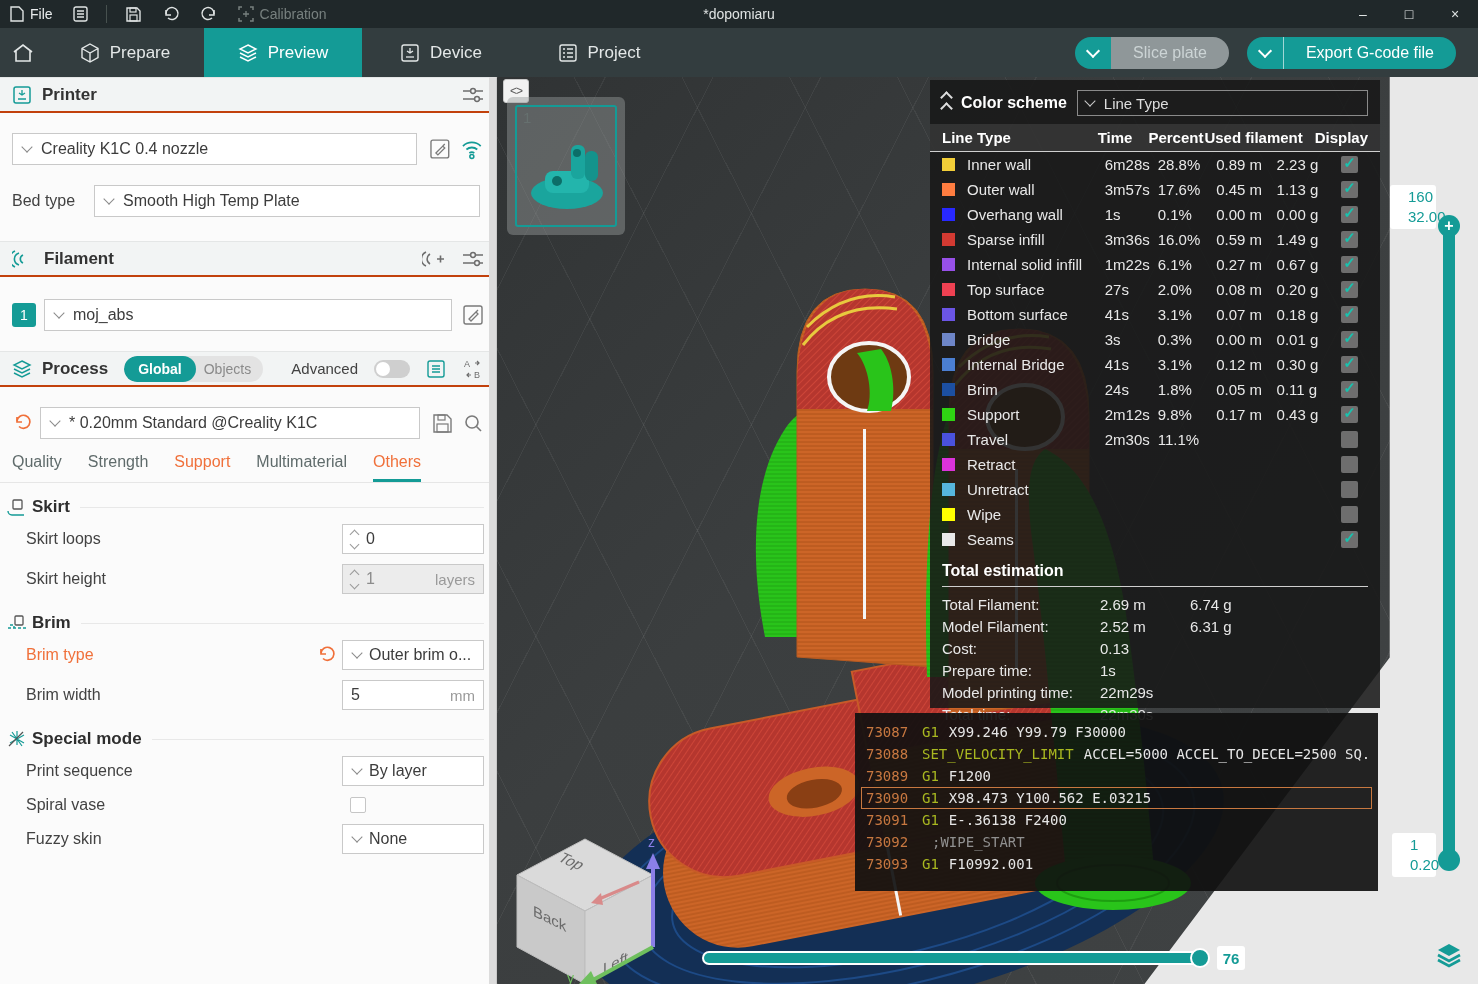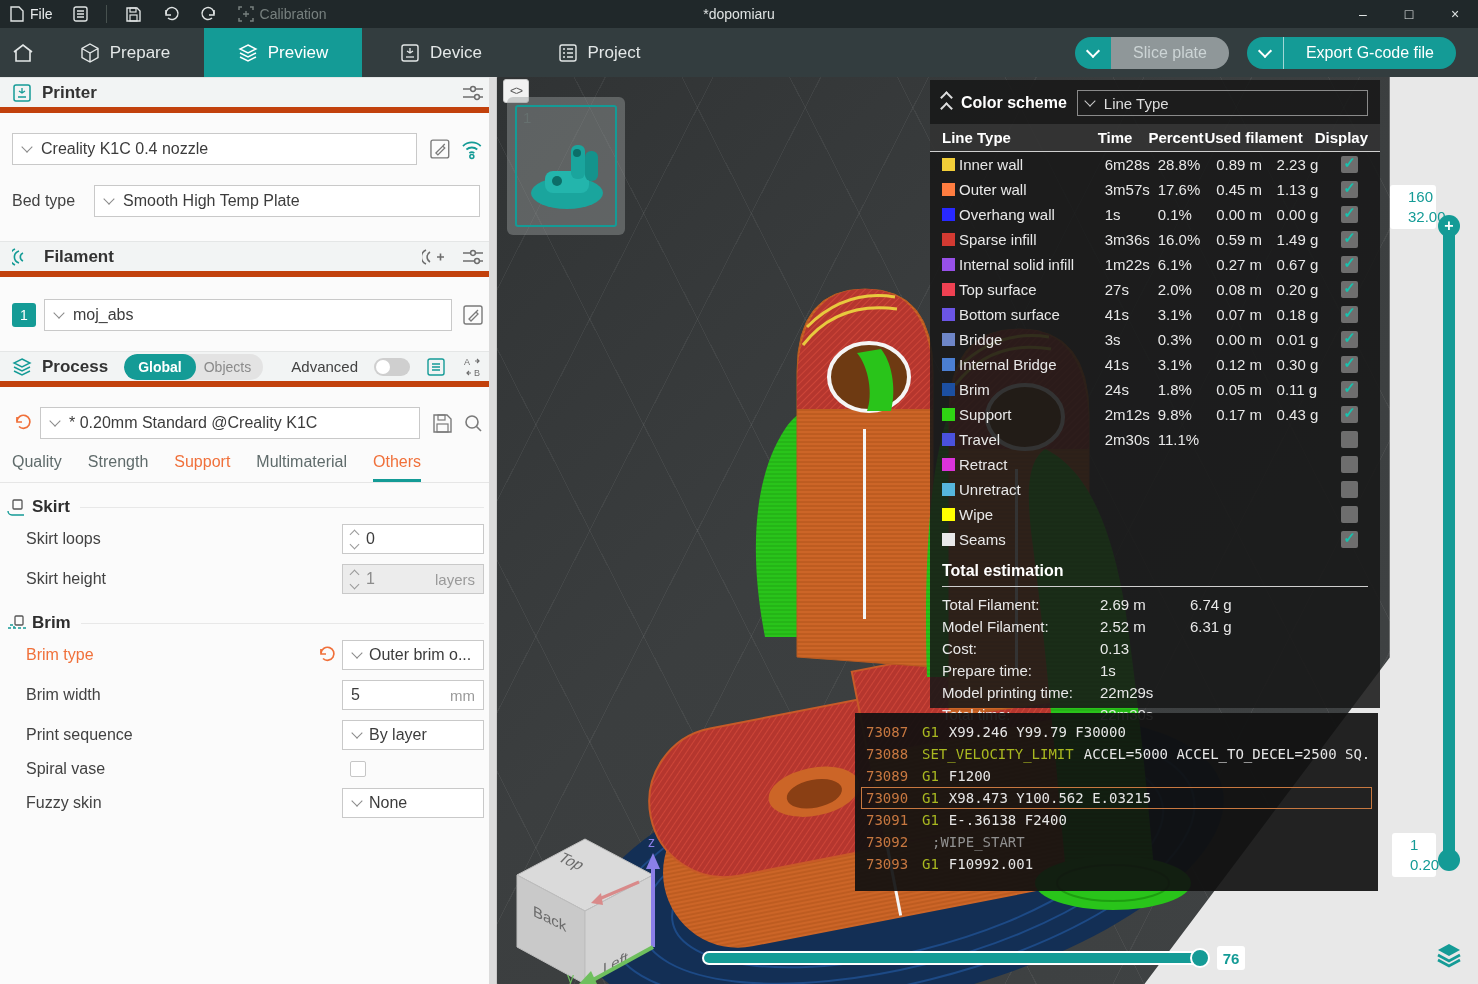--- a/index.html
+++ b/index.html
@@ -25,21 +25,21 @@
   .split-btn{display:flex;height:32px;border-radius:16px;overflow:hidden;cursor:pointer}
   .split-chev{width:36px;background:#149b96;display:flex;align-items:center;justify-content:center}
   .split-main{display:flex;align-items:center;padding:0 22px;font-size:16px}
   .split-btn.disabled .split-main{background:#8f9799;color:#ccd4d5}
   .split-btn.primary .split-main{background:#149b96;color:#fff;border-left:1px solid rgba(255,255,255,.6)}
   .chev-w{width:10px;height:10px;border-left:2px solid #fff;border-bottom:2px solid #fff;transform:rotate(-45deg);margin-top:-4px}
 
   
   .sidepanel{position:absolute;left:0;top:77px;width:497px;height:907px;background:#fbfbfb;border-right:1px solid #c9c9c9;overflow:hidden}
   .sb-scroll{position:absolute;right:0;top:0;width:7px;height:100%;background:#dcdcdc}
-  .sec-head{height:36px;background:#f2f4f4;border-top:1px solid #e4e6e6;border-bottom:6px solid #c2410c;display:flex;align-items:center;padding:0 12px;gap:10px}
+  .sec-head{height:36px;background:#f2f4f4;border-top:1px solid #e4e6e6;border-bottom:2px solid #c2410c;display:flex;align-items:center;padding:0 12px;gap:10px}
   .sec-title{font-size:17px;font-weight:bold;color:#333}
   .sec-right{margin-left:auto;display:flex;gap:16px;align-items:center}
   .row{display:flex;align-items:center;padding:0 12px;margin-top:20px}
   .sel{display:flex;align-items:center;gap:10px;padding:0 10px;border:1px solid #c9c9c9;background:#fff;height:32px;font-size:16px;color:#3c3c3c;cursor:pointer;white-space:nowrap;overflow:hidden}
   .chev{flex:0 0 auto;width:8px;height:8px;border-left:1.6px solid #8a8a8a;border-bottom:1.6px solid #8a8a8a;transform:rotate(-45deg);margin-top:-4px}
   .lbl{font-size:16px;color:#424242}
   .badge1{width:24px;height:24px;background:#149b96;color:#fff;font-size:14px;display:flex;align-items:center;justify-content:center;border-radius:3px}
   .pill{display:flex;height:26px;border-radius:13px;background:#e3e3e3;overflow:hidden;font-size:14px;cursor:pointer}
   .pill .on{background:#149b96;color:#fff;font-weight:bold;border-radius:13px;padding:0 14px;display:flex;align-items:center}
   .pill .off{color:#8a8a8a;padding:0 12px 0 8px;display:flex;align-items:center}
@@ -78,21 +78,21 @@
   
   .legend{position:absolute;left:433px;top:3px;width:450px;height:628px;background:rgba(24,24,24,.88);color:#e8e8e8;font-size:15px;padding:6px 0 16px 0}
   .lg-top{display:flex;align-items:center;gap:10px;padding:4px 12px 8px 12px}
   .lg-title{font-weight:bold;font-size:16px;color:#fff}
   .lg-select{display:flex;align-items:center;gap:10px;border:1px solid #8a8a8a;height:26px;flex:1;padding:0 8px;color:#ddd;cursor:pointer}
   .chevd-w{width:8px;height:8px;border-left:1.6px solid #ccc;border-bottom:1.6px solid #ccc;transform:rotate(-45deg);margin-top:-4px}
   .dblchev{display:flex;flex-direction:column;gap:2px;cursor:pointer}
   .dblchev i{width:9px;height:9px;border-left:2px solid #ddd;border-bottom:2px solid #ddd;transform:rotate(135deg);display:block}
   .lg-head{display:flex;align-items:center;background:rgba(255,255,255,.1);font-weight:bold;color:#fff;height:28px;padding:0 12px;border-bottom:1px solid #cfcfcf}
   .lg-row{display:flex;align-items:center;height:25px;padding:0 12px}
-  .c-name{width:178px;display:flex;align-items:center;gap:4px;overflow:hidden;white-space:nowrap}
+  .c-name{width:178px;display:flex;align-items:center;gap:12px;overflow:hidden;white-space:nowrap}
   .c-time{width:58px}.c-pct{width:64px}.c-len{width:66px}.c-wt{width:60px}
   .c-disp{width:40px;display:flex;justify-content:center}
   .h-name{width:178px}.h-time{width:58px}.h-pct{width:64px}.h-used{width:126px}.h-disp{width:60px}
   .swatch{width:13px;height:13px;flex:0 0 auto}
   .chk{width:17px;height:17px;background:#6e6e6e;border-radius:2px;position:relative;cursor:pointer}
   .chk.on::after{content:"\2713";position:absolute;left:2px;top:-2px;color:#19c2ae;font-size:15px;font-weight:bold}
   .totals{padding:10px 12px 0 12px}
   .tot-title{font-weight:bold;font-size:16px;color:#fff;padding-bottom:6px;border-bottom:1px solid #cfcfcf;margin-bottom:6px}
   .tot-row{display:flex;height:22px;align-items:center}
   .tot-lbl{width:158px}.tot-v1{width:90px}.tot-v2{width:80px}
@@ -397,20 +397,28 @@
       </div>
     </div>
     <div class="prow">
       <span class="lbl">Brim width</span>
       <div class="ctl">
         <span>5</span>
         <span class="unit">mm</span>
       </div>
     </div>
 
+    <div class="grp">
+      <svg width="22" height="20" viewBox="0 0 22 20">
+          <path d="M11 2 v14 M4 6 l14 8 M18 6 L4 14 M6 3 l10 14" fill="none" stroke="#149b96" stroke-width="1.2"></path>
+          <path d="M3 17 L17 3" stroke="#555" stroke-width="1.2"></path>
+        </svg>
+      <span class="t">Special mode</span>
+        <span class="ln"></span>
+    </div>
     <div class="prow">
       <span class="lbl">Print sequence</span>
       <div class="ctl" style="padding:0 10px">
         <span class="chev"></span>
         <span>By layer</span>
       </div>
     </div>
     <div class="prow">
       <span class="lbl">Spiral vase</span>
       <span class="cbx" style="margin-right:118px"></span>

